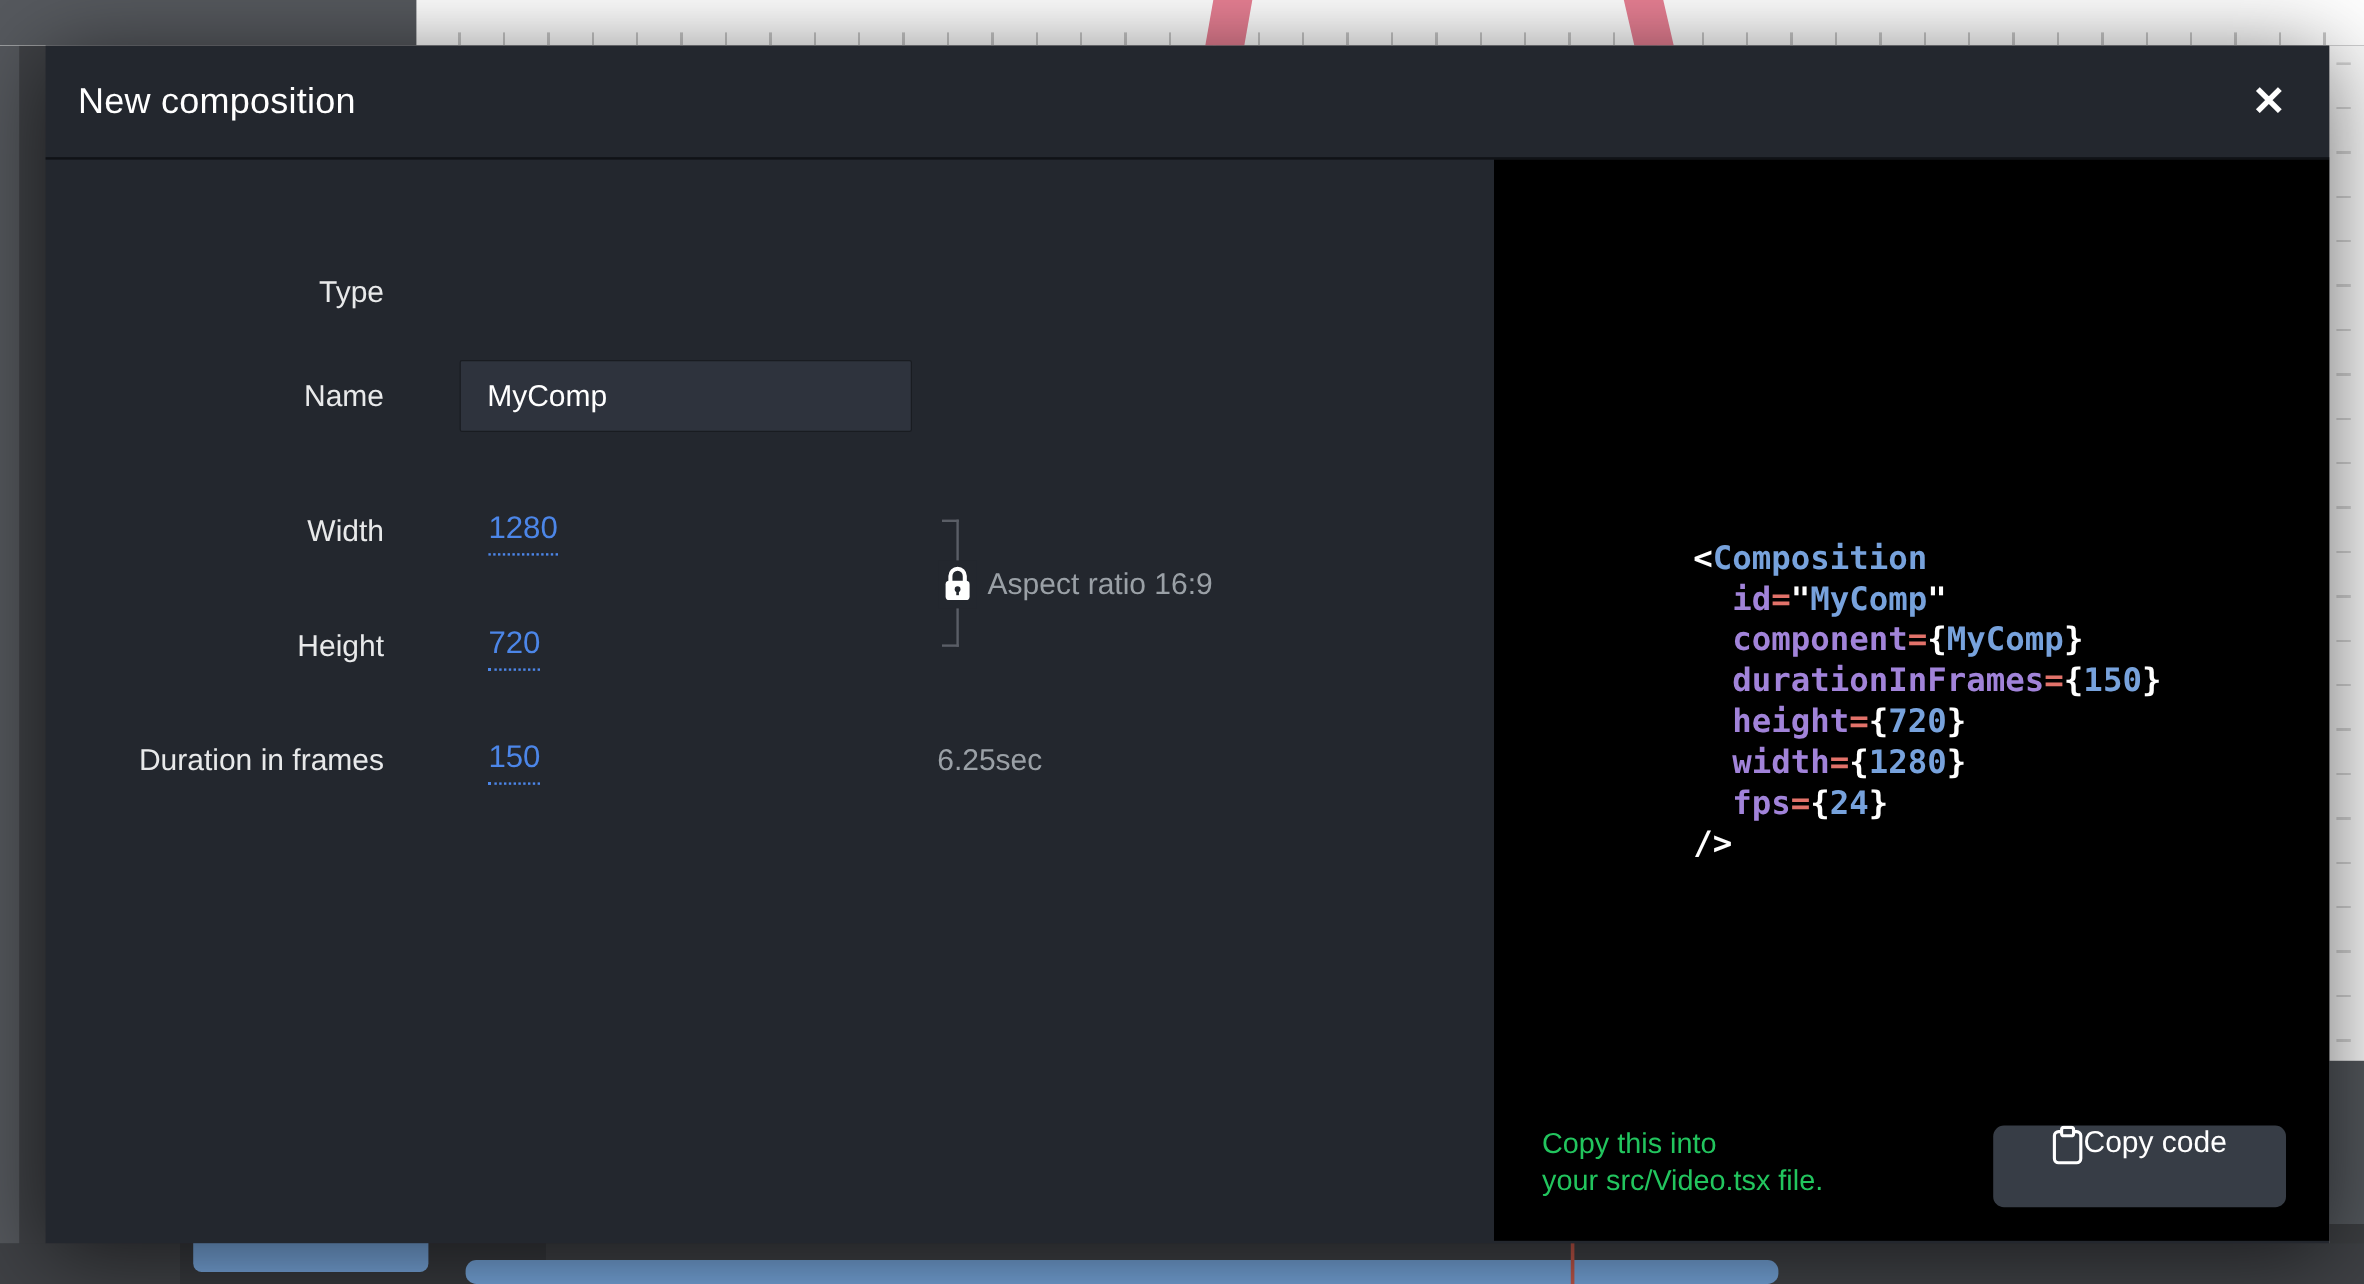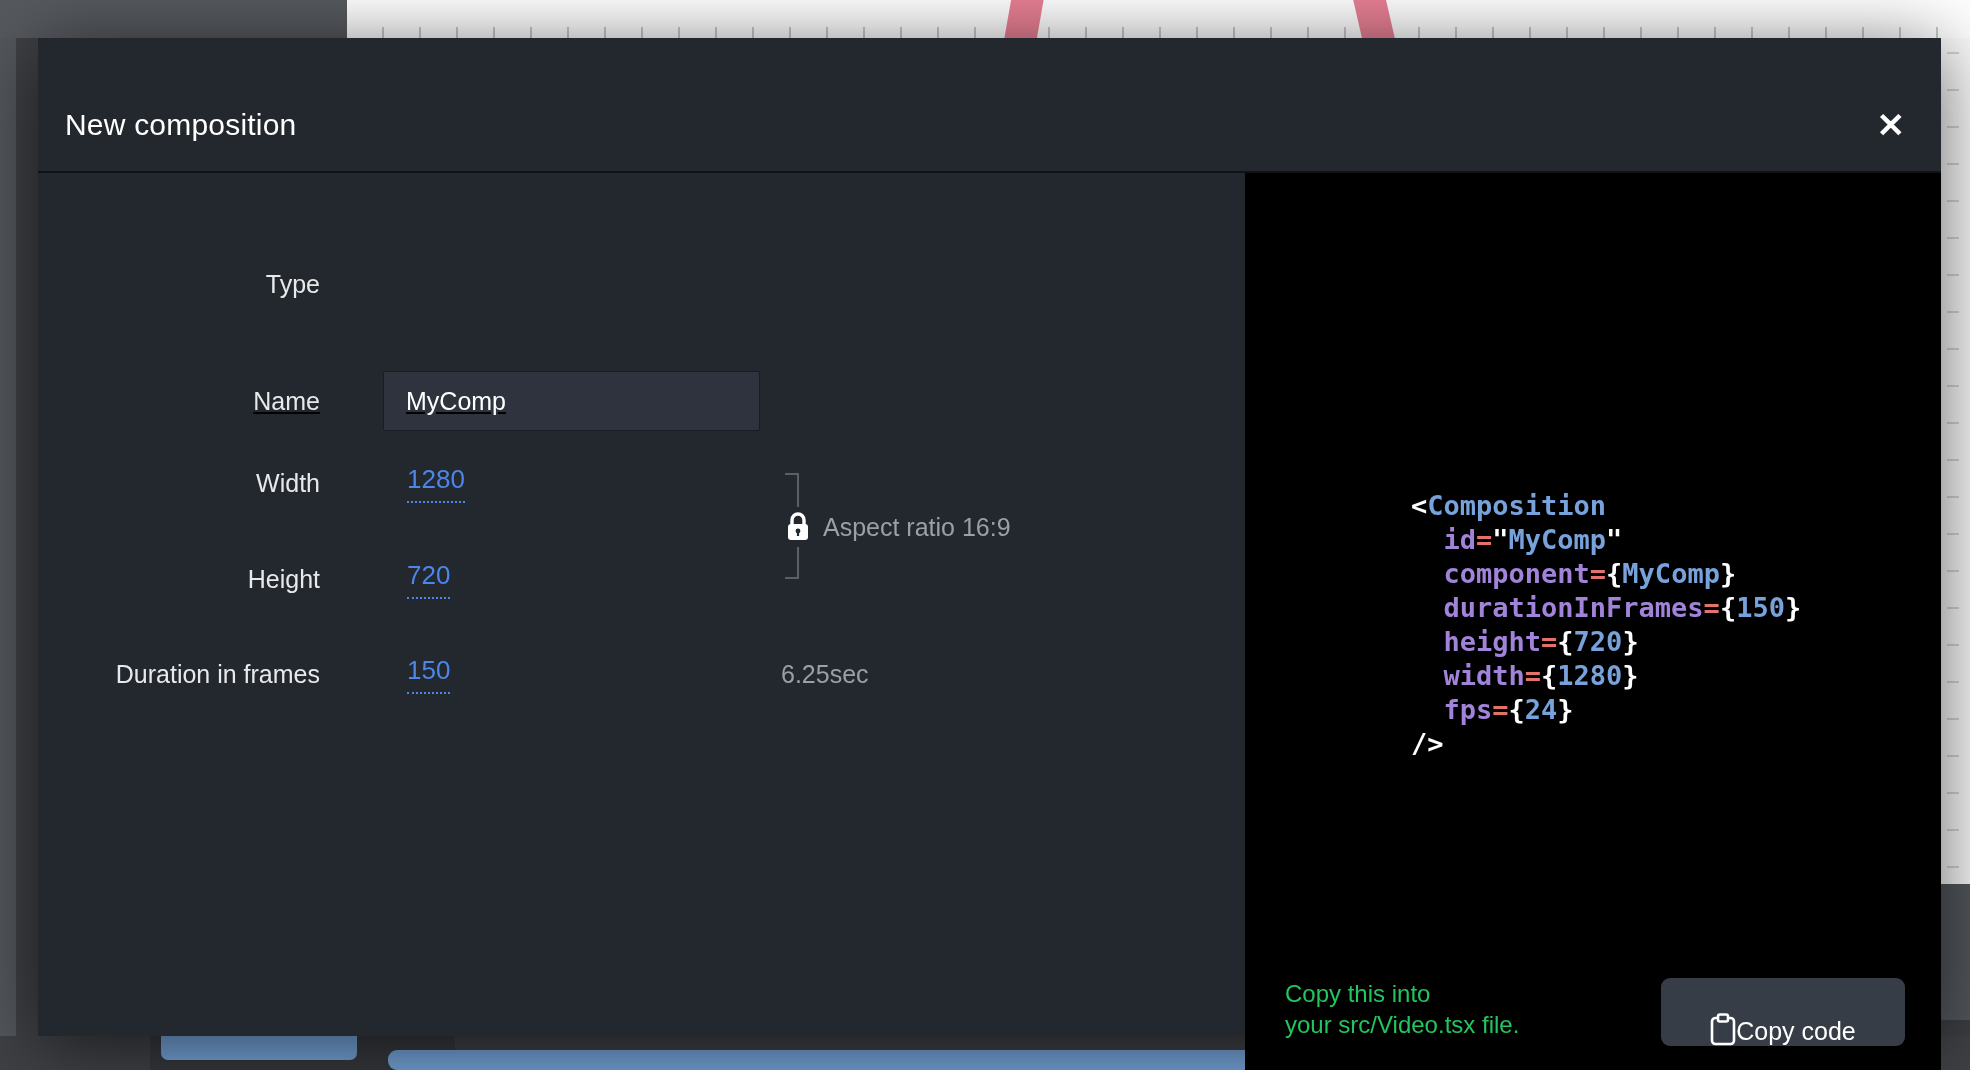--- a/index.html
+++ b/index.html
@@ -26,32 +26,32 @@
   .bg-tab-well { left:150px; top:0; width:305px; height:34px; background:#36383c; }
   .bg-blue-tab { left:161px; top:-6px; width:196px; height:30px; background:#76a4d9;
     border-radius:0 0 7px 7px; }
   .bg-blue-bar { left:388px; top:14px; width:1094px; height:20px; background:#74a3d8;
     border-radius:9px; }
   .bg-playhead { left:1309px; top:0px; width:3px; height:34px; background:#c05648; }
 
   
   #dialog { position:absolute; left:38px; top:38px; width:1903px; height:998px;
     background:#23272e; box-shadow:0 10px 70px rgba(0,0,0,.6); z-index:10; }
-  #dialog-header { position:relative; height:95px; border-bottom:2px solid #101216;margin-top:40px; }
+  #dialog-header { position:relative; height:95px; border-bottom:2px solid #101216; }
   #dialog-title { position:absolute; left:27px; top:50%; transform:translateY(-50%);
     color:#fff; font-size:30px; letter-spacing:.2px; }
   #close-btn { position:absolute; right:36px; top:50%; transform:translateY(-50%);
     color:#fff; font-size:34px; font-weight:700; line-height:1; cursor:pointer; }
 
   #dialog-body { position:relative; display:flex; height:901px; }
   #form-panel { position:relative; flex:1 1 auto; }
   #code-panel { position:relative; width:696px; background:#000; overflow:hidden; }
 
   .row { position:absolute; left:0; width:100%; height:60px; display:flex; align-items:center; }
-  .row-type { top:81px; } .row-name { top:198px;text-decoration:underline; }
+  .row-type { top:81px; } .row-name { top:167px; }
   .row-width { top:280px; } .row-height { top:376px; }
   .row-duration { top:471px; } .row-framerate { top:570px; }
   .lbl { width:282px; text-align:right; color:#e8e9ea; font-size:25px; flex:0 0 282px; }
   .ctrl { margin-left:63px; }
 
   .selectbox { position:relative; width:377px; height:60px; background:#2b313b;
     border:1px solid #191c21; border-radius:2px; display:flex; align-items:center;
     padding:0 22px; cursor:pointer; }
   .selectbox .sel-text { color:#fff; font-size:25px; }
   .caret { position:absolute; right:24px; top:50%; margin-top:-5px; width:0; height:0;
@@ -77,21 +77,21 @@
   
   #code-block { position:absolute; left:166px; top:316px;
     font-family:"DejaVu Sans Mono", monospace; font-weight:bold;
     font-size:27px; line-height:34px; white-space:pre; }
   .tok-w { color:#ffffff; } .tok-b { color:#77a2dc; }
   .tok-p { color:#a183d9; } .tok-r { color:#e2726a; }
 
   #code-hint { position:absolute; left:40px; bottom:34px; color:#22c55e;
     font-size:24px; line-height:31px; }
   #copy-btn { position:absolute; right:36px; bottom:28px; width:244px; height:68px;
-    background:#373d46; border:none; border-radius:9px; display:flex; align-items:flex-end;
+    background:#373d46; border:none; border-radius:9px; display:flex; align-items:flex-start;
     justify-content:center; cursor:pointer; }
   #copy-btn span { color:#fff; font-size:25px; font-family:"Liberation Sans", sans-serif; }
 </style>
 </head>
 <body>
 
 <div id="backdrop">
   <div class="abs bg-left-strip"></div>
   <div class="abs bg-top-strip">
     <div class="abs bg-top-gray"></div>

